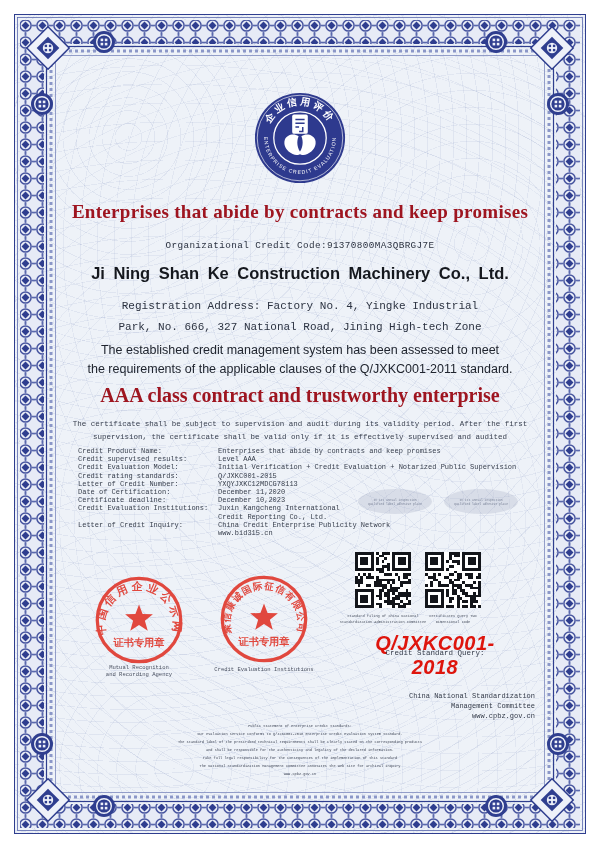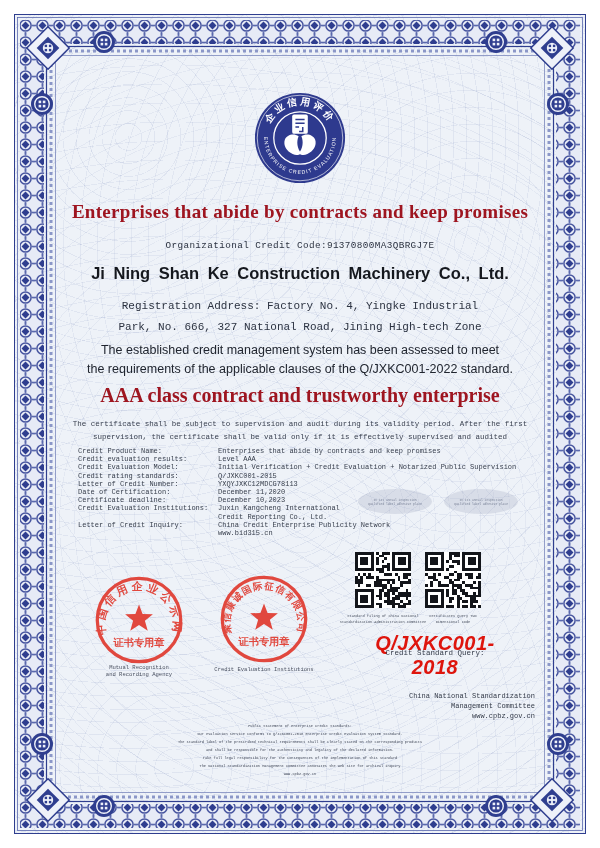--- a/index.html
+++ b/index.html
@@ -122,33 +122,33 @@
 
   <div class="abs ctr company">Ji Ning Shan Ke Construction Machinery Co., Ltd.</div>
 
   <div class="abs ctr address mono">
     <div>Registration Address: Factory No. 4, Yingke Industrial</div>
     <div>Park, No. 666, 327 National Road, Jining High-tech Zone</div>
   </div>
 
   <div class="abs ctr assessment">
     <div>The established credit management system has been assessed to meet</div>
-    <div>the requirements of the applicable clauses of the Q/JXKC001-2022 standard.</div>
+    <div>the requirements of the applicable clauses of the Q/JXKC001-2011 standard.</div>
   </div>
 
   <div class="abs ctr grade">AAA class contract and trustworthy enterprise</div>
 
   <div class="abs ctr supervision mono">
     <div>The certificate shall be subject to supervision and audit during its validity period. After the first</div>
     <div>supervision, the certificate shall be valid only if it is effectively supervised and audited</div>
   </div>
 
   <div class="abs details mono">
     <div><span class="lab">Credit Product Name:</span><span>Enterprises that abide by contracts and keep promises</span></div>
-    <div><span class="lab">Credit evaluation results:</span><span>Level AAA</span></div>
+    <div><span class="lab">Credit supervised results:</span><span>Level AAA</span></div>
     <div><span class="lab">Credit Evaluation Model:</span><span>Initial Verification + Credit Evaluation + Notarized Public Supervision</span></div>
     <div><span class="lab">Credit rating standards:</span><span>Q/JXKC001-2015</span></div>
     <div><span class="lab">Letter of Credit Number:</span><span>YXQYJXKC12MDCG78113</span></div>
     <div><span class="lab">Date of Certification:</span><span>December 11,2020</span></div>
     <div><span class="lab">Certificate deadline:</span><span>December 10,2023</span></div>
     <div><span class="lab">Credit Evaluation Institutions:</span><span>Juxin Kangcheng International</span></div>
     <div><span class="lab"></span><span>Credit Reporting Co., Ltd.</span></div>
     <div><span class="lab">Letter of Credit Inquiry:</span><span>China Credit Enterprise Publicity Network</span></div>
     <div><span class="lab"></span><span>www.bid315.cn</span></div>
   </div>

